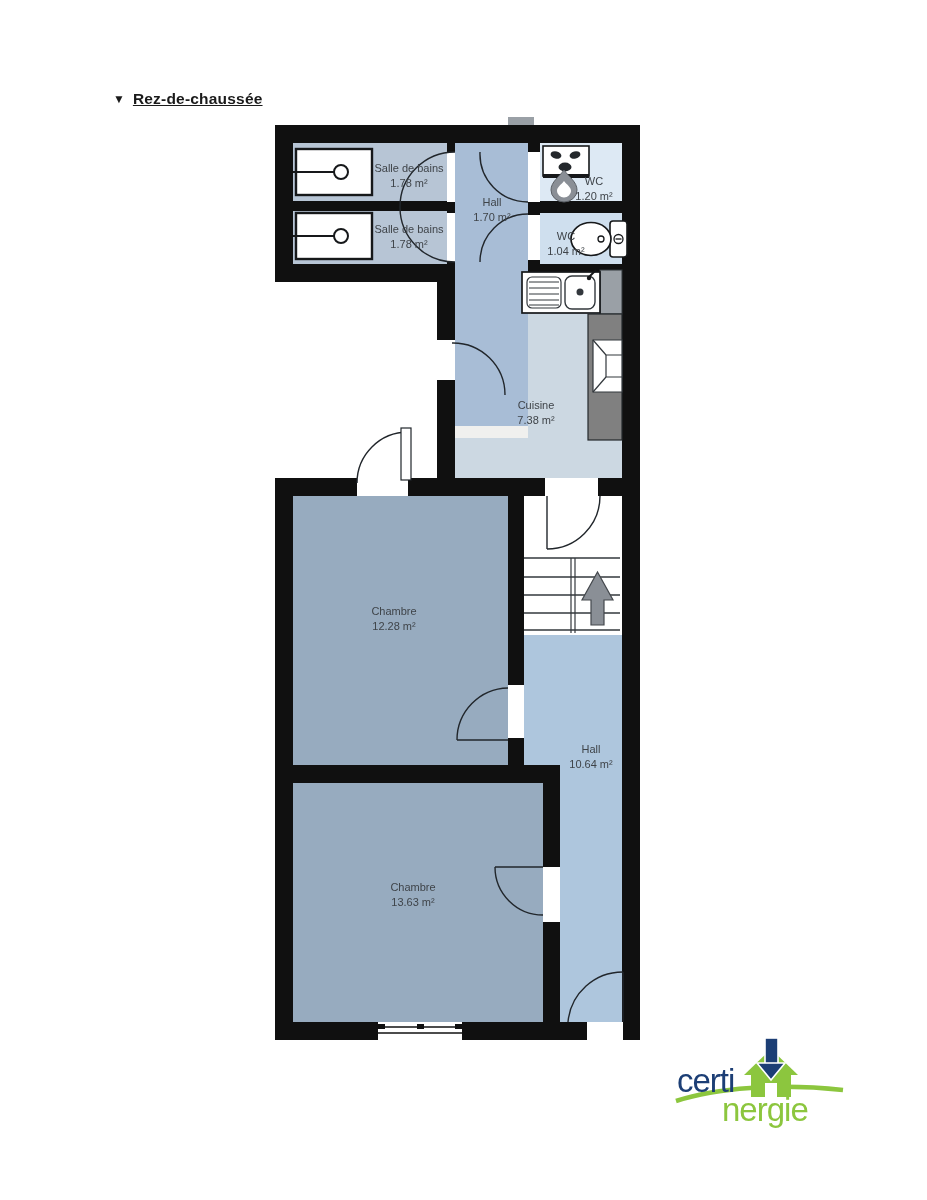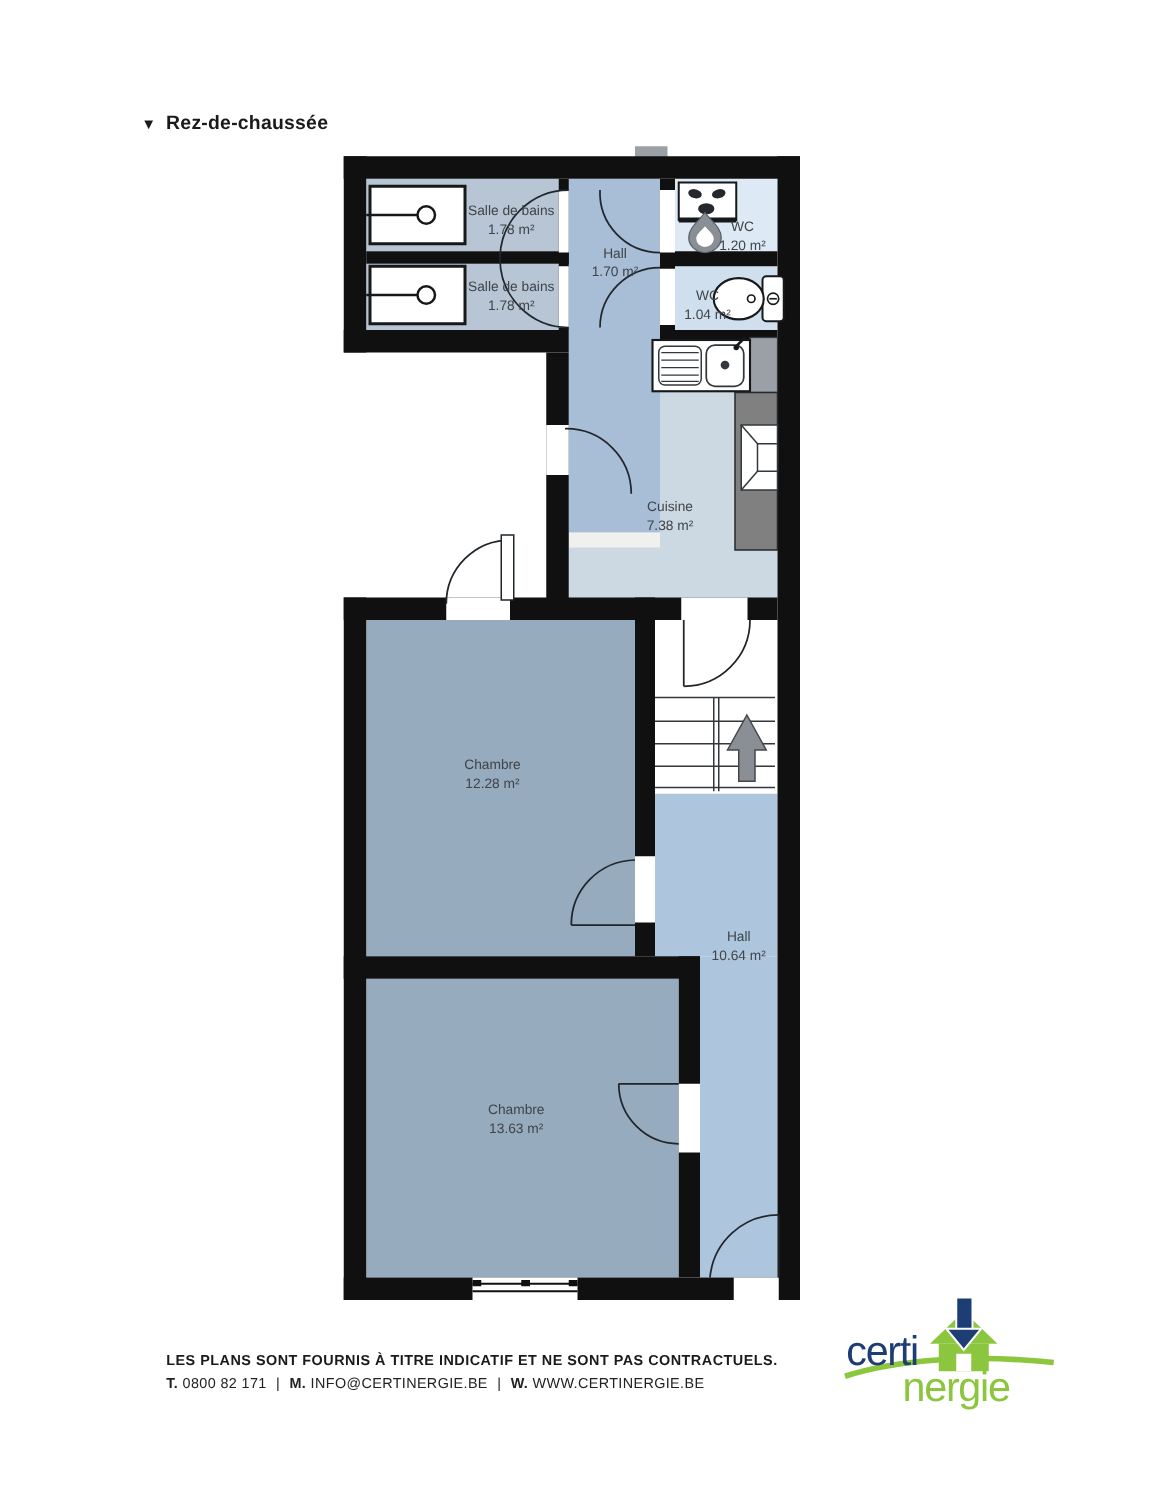--- a/index.html
+++ b/index.html
@@ -1,21 +1,21 @@
 <!DOCTYPE html>
 <html><head>
 <meta charset="utf-8">
 <style>
   html,body{margin:0;padding:0;background:#ffffff;}
   body{width:927px;height:1200px;position:relative;font-family:"Liberation Sans",sans-serif;overflow:hidden;}
   .canvas{position:absolute;inset:0;width:927px;height:1200px;background:#fff;}
   .plan-svg{position:absolute;left:0;top:0;}
   .floor-title{position:absolute;left:113px;top:90px;display:flex;align-items:center;gap:8px;color:#1a1a1a;}
   .floor-title .marker{font-size:12px;line-height:1;}
-  .floor-title .t{font-size:15.5px;font-weight:bold;letter-spacing:.2px;}
+  .floor-title .t{font-size:15.5px;font-weight:bold;letter-spacing:.2px;text-decoration:underline;}
   .footer{position:absolute;left:133px;top:1083px;width:560px;color:#1a1a1a;}
   .footer .line1{font-size:11.5px;font-weight:bold;letter-spacing:.4px;margin-bottom:6px;}
   .footer .line2{font-size:11.5px;letter-spacing:.3px;color:#222;}
   .footer .line2 b{font-weight:bold;}
   .footer .sep{margin:0 4px;}
   svg text{font-family:"Liberation Sans",sans-serif;}
   .room-label{font-size:11px;fill:#3f4449;}
 </style>
 </head>
 <body>
@@ -200,27 +200,14 @@
       </g>
       <g>
         <rect x="765" y="1038" width="13" height="28" fill="#1c3e75" stroke="#ffffff" stroke-width="1.6"></rect>
         <polygon points="757,1063 785,1063 771,1080" fill="#1c3e75" stroke="#ffffff" stroke-width="1.6"></polygon>
       </g>
       <text x="677" y="1092" font-size="33" fill="#1c3e75" letter-spacing="-1">certi</text>
       <text x="722" y="1121" font-size="33" fill="#8cc63e" letter-spacing="-1">nergie</text>
     </g>
   </svg>
 
-  <div class="footer">
-    <div class="line1">LES PLANS SONT FOURNIS À TITRE INDICATIF ET NE SONT PAS CONTRACTUELS.</div>
-    <div class="line2">
-      <b>T.</b>
-      <span>0800 82 171</span>
-      <span class="sep">|</span>
-      <b>M.</b>
-      <span>INFO@CERTINERGIE.BE</span>
-      <span class="sep">|</span>
-      <b>W.</b>
-      <span>WWW.CERTINERGIE.BE</span>
-    </div>
-  </div>
 
 </div>
 
 </body></html>

